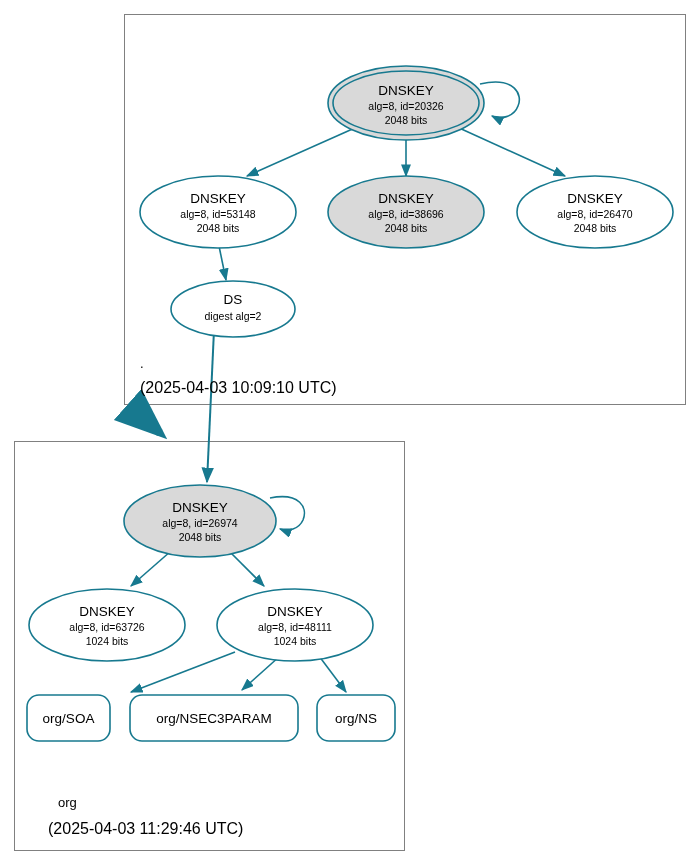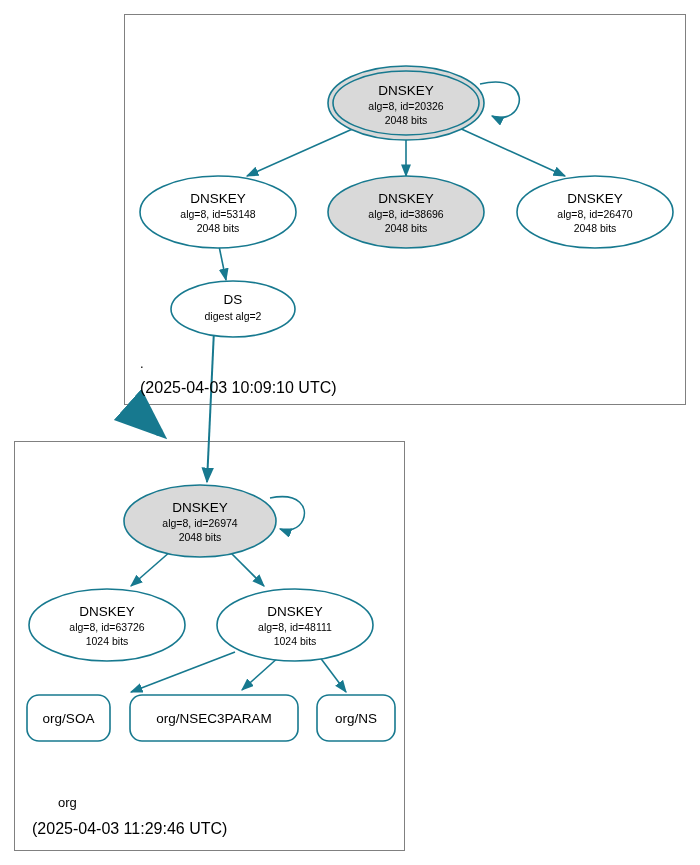--- a/index.html
+++ b/index.html
@@ -165,15 +165,15 @@
     <g>
       <rect x="317" y="695" width="78" height="46" rx="12" ry="12" fill="#ffffff" stroke="#17798f" stroke-width="1.6"></rect>
       <text class="node-text rr-title" x="356" y="723">org/NS</text>
     </g>
   </svg>
 
   <div class="zone-label" style="left:140px; top:356px;">.</div>
   <div class="zone-date" style="left:140px; top:379px;">(2025-04-03 10:09:10 UTC)</div>
 
   <div class="zone-label" style="left:30px; top:795px;margin-left:28px;">org</div>
-  <div class="zone-date" style="left:32px; top:820px;text-align:right;">(2025-04-03 11:29:46 UTC)</div>
+  <div class="zone-date" style="left:48px; top:820px;text-align:right;">(2025-04-03 11:29:46 UTC)</div>
 
 </div>
 
 </body></html>

